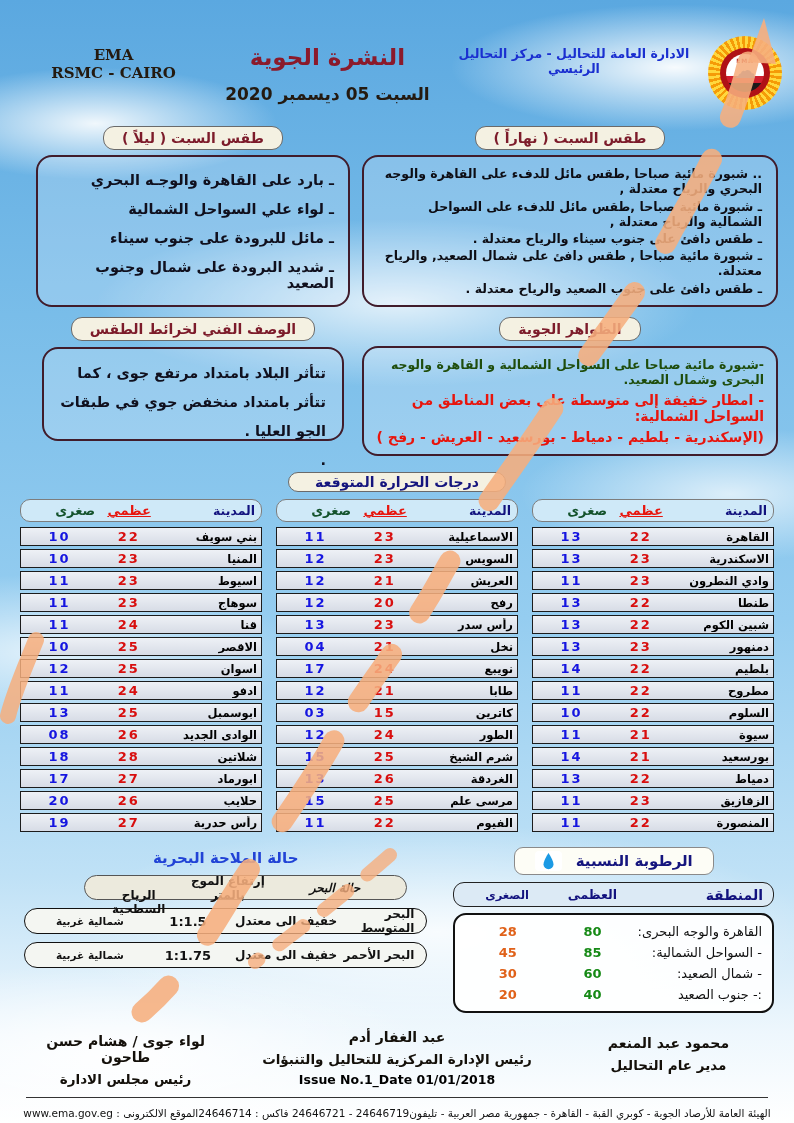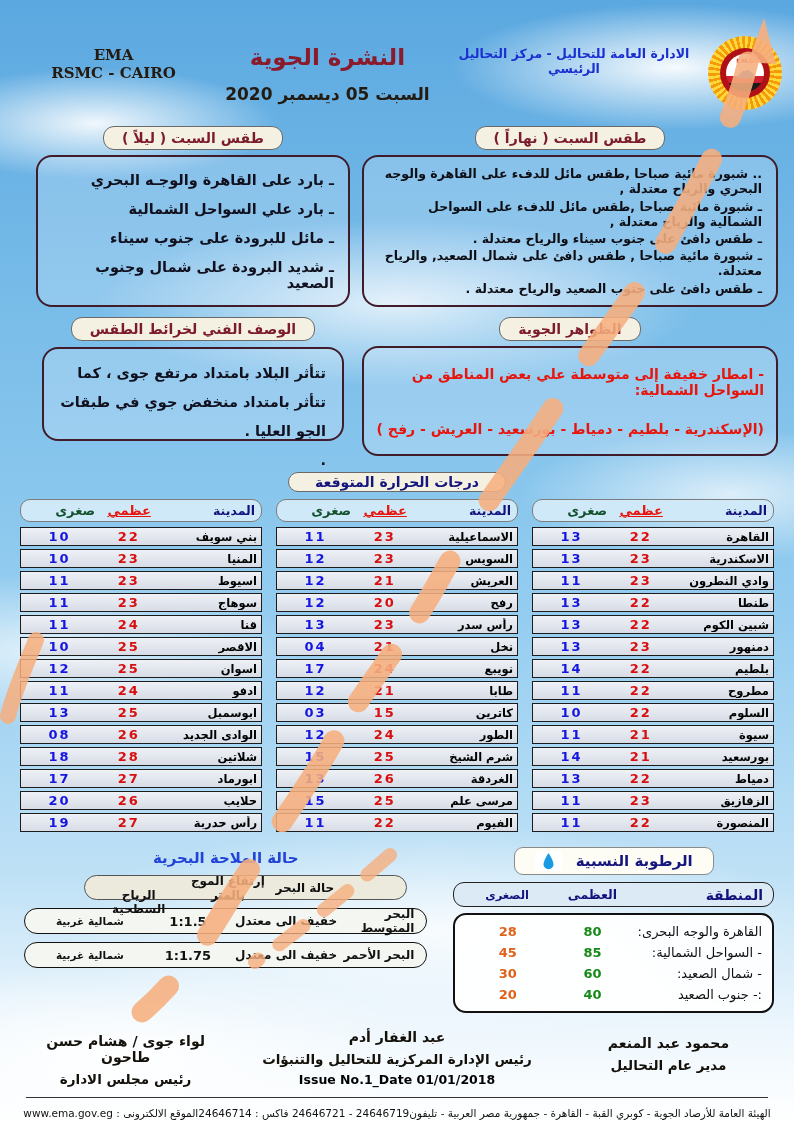--- a/index.html
+++ b/index.html
@@ -98,21 +98,21 @@
   .hum-row .r { flex:1.5; font-size:13px; color:#111; white-space:nowrap; }
   .hum-row .mx { flex:1; text-align:center; font-size:13px; font-weight:bold; color:#168a16; }
   .hum-row .mn { flex:1; text-align:center; font-size:13px; font-weight:bold; color:#e0621a; }
   .drop-box { background:#fff; border-radius:4px; padding:1px 6px; display:flex; align-items:center; }
 
   .marine { width:56%; padding:0 10px; }
   .marine-title { text-align:center; font-size:15px; font-weight:bold; color:#2143d6; margin-top:2px; }
   .marine-head { display:flex; align-items:center; background:#eceadd; border:1.5px solid #555;
           border-radius:13px; margin:8px 20px 0 60px; height:25px; padding:0 12px; }
   .marine-head span { font-size:12px; font-weight:bold; color:#111; }
-  .mh1 { width:40%; text-align:left; } .mh2 { width:32%; text-align:center; } .mh3 { width:28%; text-align:center;margin-top:28px; }
+  .mh1 { width:40%; text-align:center;font-style:italic; } .mh2 { width:32%; text-align:center; } .mh3 { width:28%; text-align:center;margin-top:28px; }
   .marine-row { display:flex; align-items:center; background:#f4f6f2; border:1.8px solid #111;
           border-radius:15px; margin-top:8px; height:26px; padding:0 12px; }
   .marine-row .sea { width:20%; font-size:12px; font-weight:bold; color:#111; }
   .marine-row .state { width:28%; font-size:12px; font-weight:bold; color:#111; text-align:center; }
   .marine-row .wave { width:24%; font-size:13px; font-weight:bold; color:#111; text-align:center; direction:ltr; }
   .marine-row .wind { width:28%; font-size:10.5px; font-weight:bold; color:#111; text-align:center; }
 
   
   .footer { margin-top:16px; padding:0 20px; position:relative; z-index:45; }
   .sigs { display:flex; align-items:flex-start; }
@@ -171,31 +171,32 @@
           <div class="line">ـ شبورة مائية صباحا ,طقس مائل للدفء على  السواحل الشمالية والرياح معتدلة ,</div>
           <div class="line">ـ طقس دافئ على جنوب سيناء  والرياح معتدلة .</div>
           <div class="line">ـ شبورة مائية صباحا , طقس دافئ على شمال الصعيد, والرياح معتدلة.</div>
           <div class="line">ـ طقس دافئ على جنوب الصعيد  والرياح معتدلة .</div>
       </div>
     </div>
     <div class="col nightcol">
       <div class="pill">طقس السبت   ( ليلاً )</div>
       <div class="wbox nightbox">
         <div class="line">ـ بارد على القاهرة والوجـه البحري</div>
-          <div class="line">ـ بارد  علي  السواحل الشمالية</div>
+          <div class="line">ـ لواء  علي  السواحل الشمالية</div>
           <div class="line">ـ مائل للبرودة  على جنوب سيناء</div>
           <div class="line">ـ شديد البرودة على شمال وجنوب الصعيد</div>
       </div>
     </div>
   </div>
 
   <div class="row2">
     <div class="col daycol">
       <div class="pill">الظواهر الجوية</div>
       <div class="wbox phenbox">
+        <div class="phen-green">-شبورة مائية صباحا على السواحل الشمالية و القاهرة  والوجه البحرى وشمال الصعيد.</div>
         <div class="phen-red">- امطار خفيفة إلى متوسطة علي بعض المناطق من السواحل الشمالية:</div>
         <div class="phen-red">(الإسكندرية - بلطيم - دمياط - بورسعيد - العريش - رفح  )</div>
       </div>
     </div>
     <div class="col nightcol">
       <div class="pill">الوصف الفني لخرائط الطقس</div>
       <div class="wbox synbox">
         <div class="txt">تتأثر البلاد بامتداد مرتفع جوى ، كما تتأثر بامتداد منخفض جوي في طبقات الجو العليا .</div>
         <div class="txt">.</div>
       </div>

